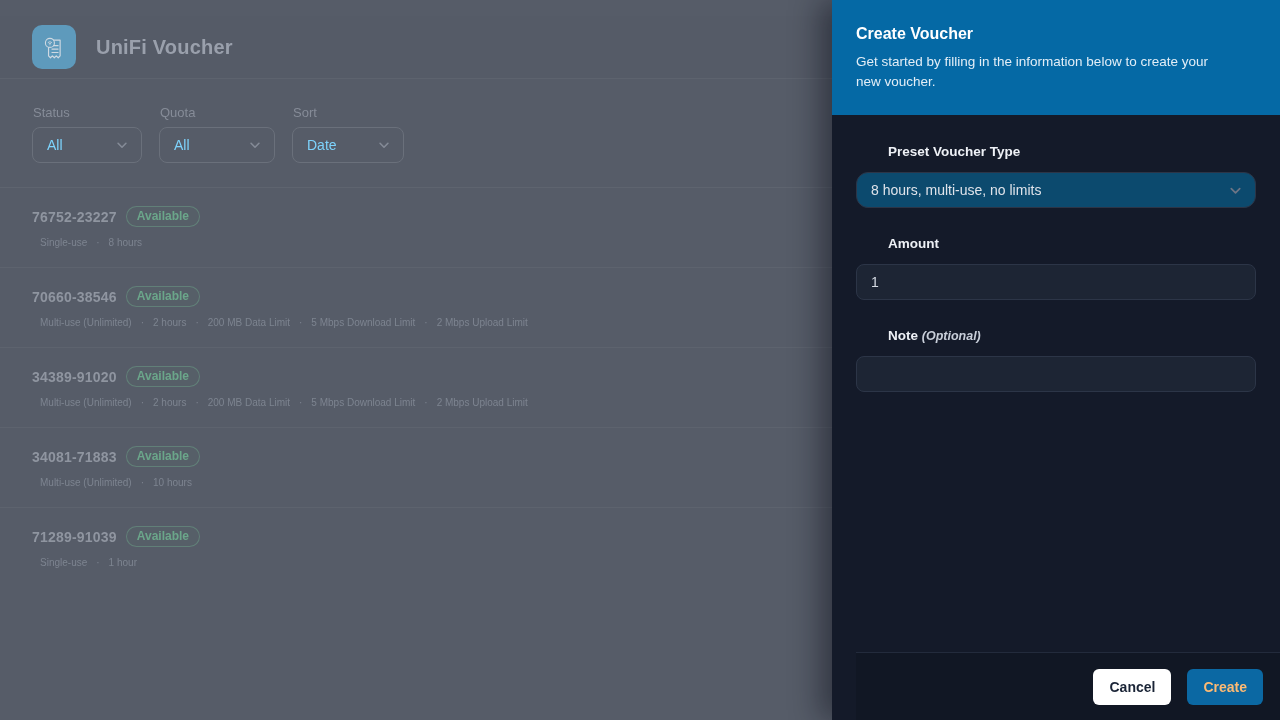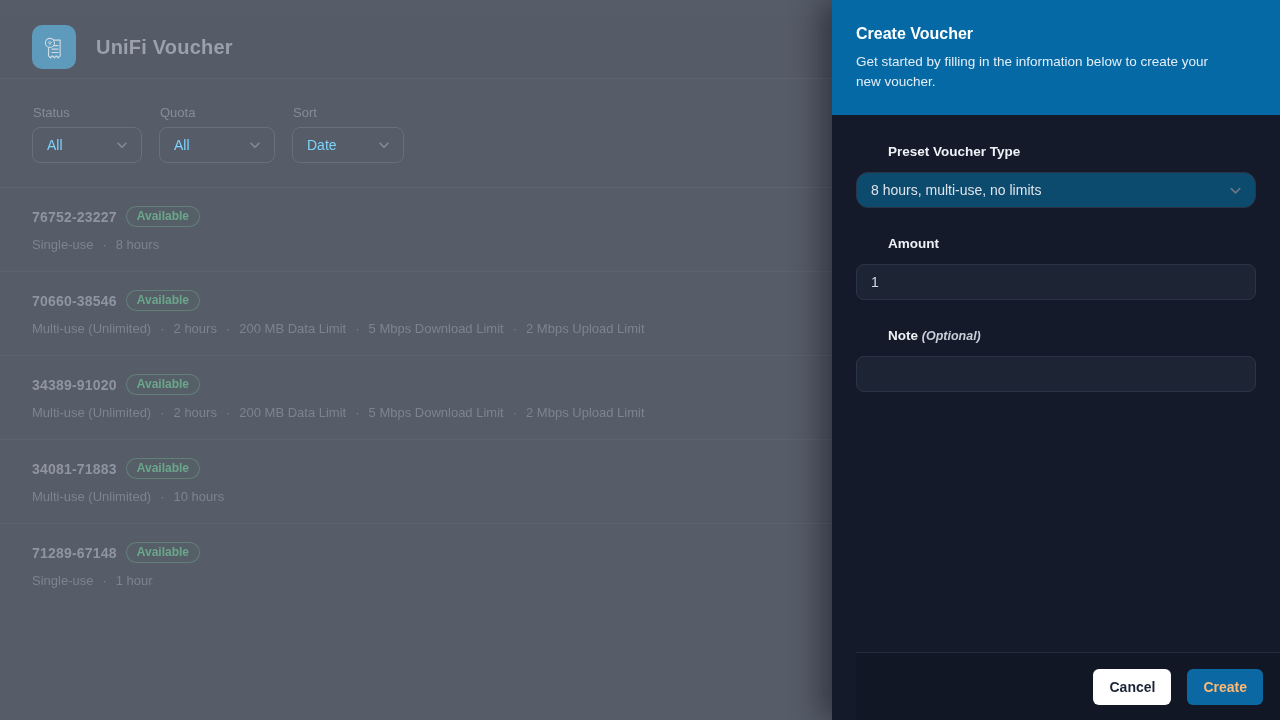--- a/index.html
+++ b/index.html
@@ -25,21 +25,21 @@
   .filter:nth-child(3) .filter-control{width:112px;gap:16px;}
   .chev{stroke:#858b97;stroke-width:1.8;fill:none;stroke-linecap:round;stroke-linejoin:round;}
 
   .voucher-list{padding:0;}
   .voucher-row{padding:18px 32px 19px 32px;}
   .voucher-row + .voucher-row{border-top:1px solid rgba(255,255,255,0.045);}
   .code-line{display:flex;align-items:center;gap:9px;}
   .voucher-code{font-size:14px;font-weight:bold;color:#8f95a0;letter-spacing:.2px;}
   .badge{font-size:12px;font-weight:bold;color:#6ba68a;border:1px solid rgba(111,170,140,0.45);
     border-radius:999px;padding:3px 10px 4px 10px;line-height:1;background:rgba(111,170,140,0.04);}
-  .meta-line{margin-top:10px;font-size:13px;color:#7d8490;display:flex;align-items:center;flex-wrap:wrap;}
+  .meta-line{margin-top:10px;font-size:10px;color:#7d8490;display:flex;align-items:center;flex-wrap:wrap;margin-left:8px;}
   .meta-dot{margin:0 9px;color:#7d8490;}
 
   .backdrop{position:absolute;inset:0;background:rgba(0,0,0,0);cursor:pointer;}
 
   
   .drawer{position:absolute;right:0;top:0;width:448px;height:720px;background:#141a29;
     box-shadow:-12px 0 28px rgba(8,12,22,0.45);display:flex;flex-direction:column;}
   .drawer-header{background:#0569a5;padding:25px 52px 0 24px;height:115px;flex:0 0 auto;}
   .drawer-title{margin:0 0 9px 0;font-size:16px;font-weight:bold;color:#ffffff;}
   .drawer-subtitle{margin:0;font-size:13.5px;line-height:20px;color:#e3eef7;max-width:384px;}
@@ -175,21 +175,21 @@
     </div>
     <div class="meta-line">
             <span>Multi-use (Unlimited)</span>
             <span class="meta-dot">·</span>
             <span>10 hours</span>
           </div>
   </div>
 
   <div class="voucher-row">
     <div class="code-line">
-      <span class="voucher-code">71289-67148</span>
+      <span class="voucher-code">71289-91039</span>
       <span class="badge">Available</span>
     </div>
     <div class="meta-line">
             <span>Single-use</span>
             <span class="meta-dot">·</span>
             <span>1 hour</span>
           </div>
   </div>
 </section>
 

